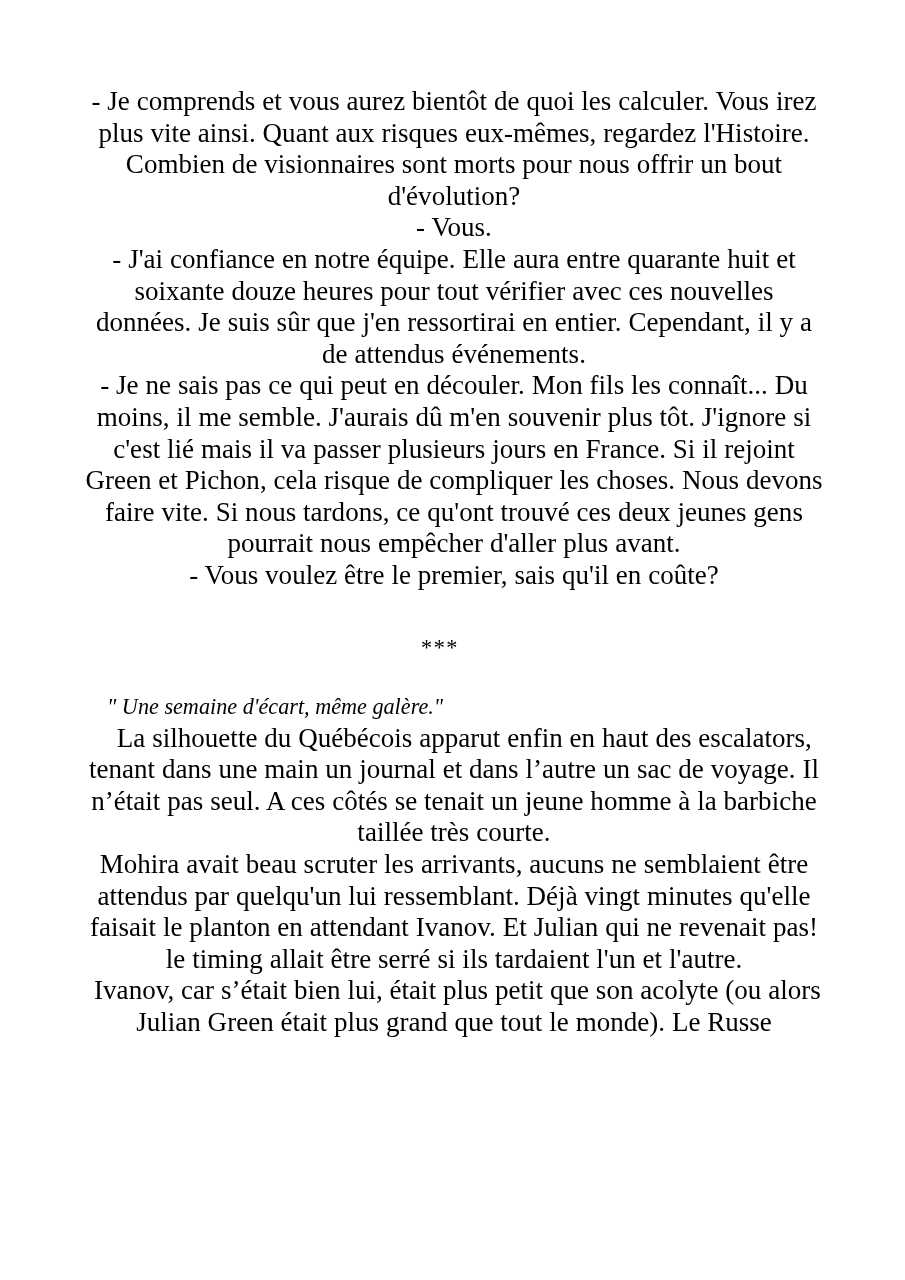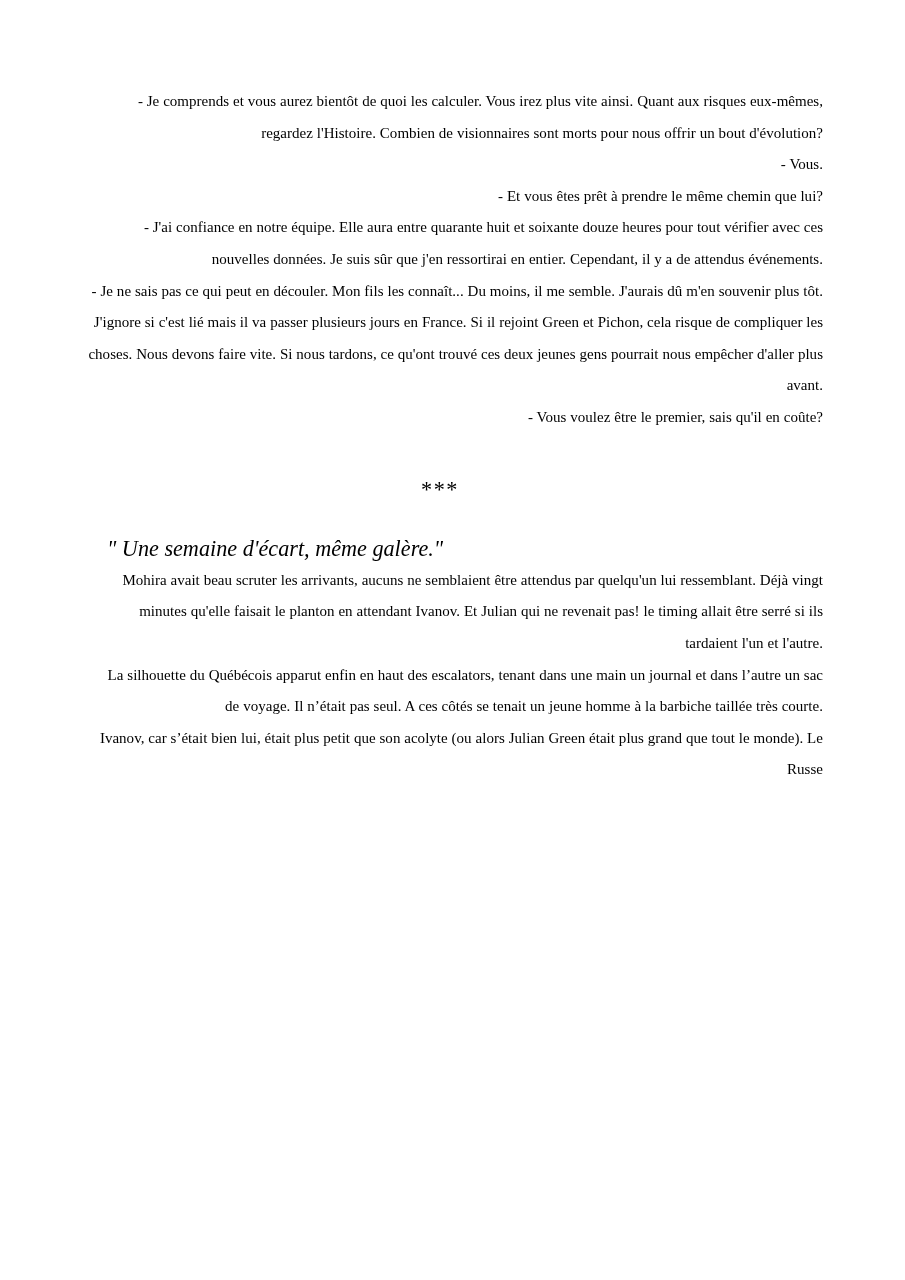--- a/index.html
+++ b/index.html
@@ -24,23 +24,23 @@
     box-sizing: border-box;
   }
   .text-column {
     position: absolute;
     left: 85px;
     top: 86px;
     width: 738px;
   }
   .para {
     margin: 0;
-    font-size: 15px;
+    font-size: 27px;
     line-height: 31.6px;
-    text-align: right;
+    text-align: center;
     white-space: pre-wrap;
     word-spacing: 0.1px;
     letter-spacing: 0.02px;
   }
   .dialogue-block {
     margin: 0;
   }
   .separator {
     margin: 0;
     font-size: 22.2px;
@@ -61,28 +61,27 @@
 </style>
 </head>
 <body>
 
 <div class="page">
   <div class="text-column">
 
     <div class="dialogue-block">
       <p class="para">- Je comprends et vous aurez bientôt de quoi les calculer. Vous irez plus vite ainsi. Quant aux risques eux-mêmes, regardez l'Histoire. Combien de visionnaires sont morts pour nous offrir un bout d'évolution?</p>
       <p class="para">- Vous.</p>
-      <p class="para">- Et vous êtes prêt à prendre le même chemin que lui?</p>
       <p class="para">- J'ai confiance en notre équipe. Elle aura entre quarante huit et soixante douze heures pour tout vérifier avec ces nouvelles données. Je suis sûr que j'en ressortirai en entier. Cependant, il y a de attendus événements.</p>
       <p class="para">- Je ne sais pas ce qui peut en découler. Mon fils les connaît... Du moins, il me semble. J'aurais dû m'en souvenir plus tôt. J'ignore si c'est lié mais il va passer plusieurs jours en France. Si il rejoint Green et Pichon, cela risque de compliquer les choses. Nous devons faire vite. Si nous tardons, ce qu'ont trouvé ces deux jeunes gens pourrait nous empêcher d'aller plus avant.</p>
       <p class="para">- Vous voulez être le premier, sais qu'il en coûte?</p>
     </div>
 
     <div class="separator">***</div>
 
     <p class="quote-line">" Une semaine d'écart, même galère."</p>
 
+    <p class="para">   La silhouette du Québécois apparut enfin en haut des escalators, tenant dans une main un journal et dans l’autre un sac de voyage. Il n’était pas seul. A ces côtés se tenait un jeune homme à la barbiche taillée très courte.</p>
     <p class="para">Mohira avait beau scruter les arrivants, aucuns ne semblaient être attendus par quelqu'un lui ressemblant. Déjà vingt minutes qu'elle faisait le planton en attendant Ivanov. Et Julian qui ne revenait pas! le timing allait être serré si ils tardaient l'un et l'autre.</p>
-    <p class="para">   La silhouette du Québécois apparut enfin en haut des escalators, tenant dans une main un journal et dans l’autre un sac de voyage. Il n’était pas seul. A ces côtés se tenait un jeune homme à la barbiche taillée très courte.</p>
     <p class="para"> Ivanov, car s’était bien lui, était plus petit que son acolyte (ou alors Julian Green était plus grand que tout le monde). Le Russe</p>
 
   </div>
 </div>
 
 </body></html>

